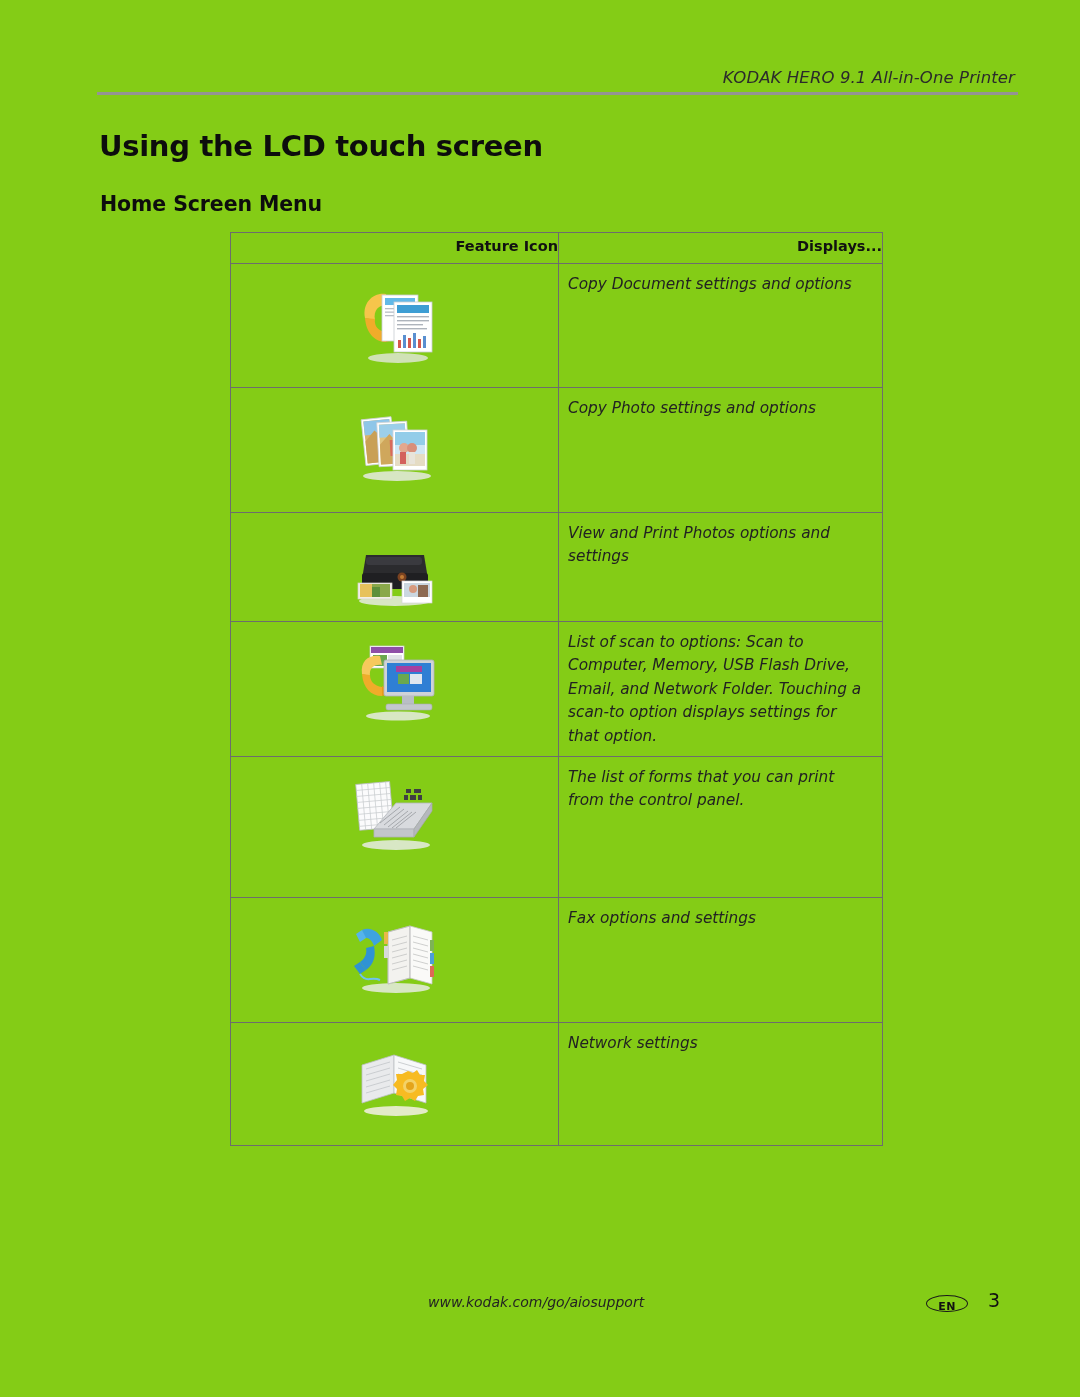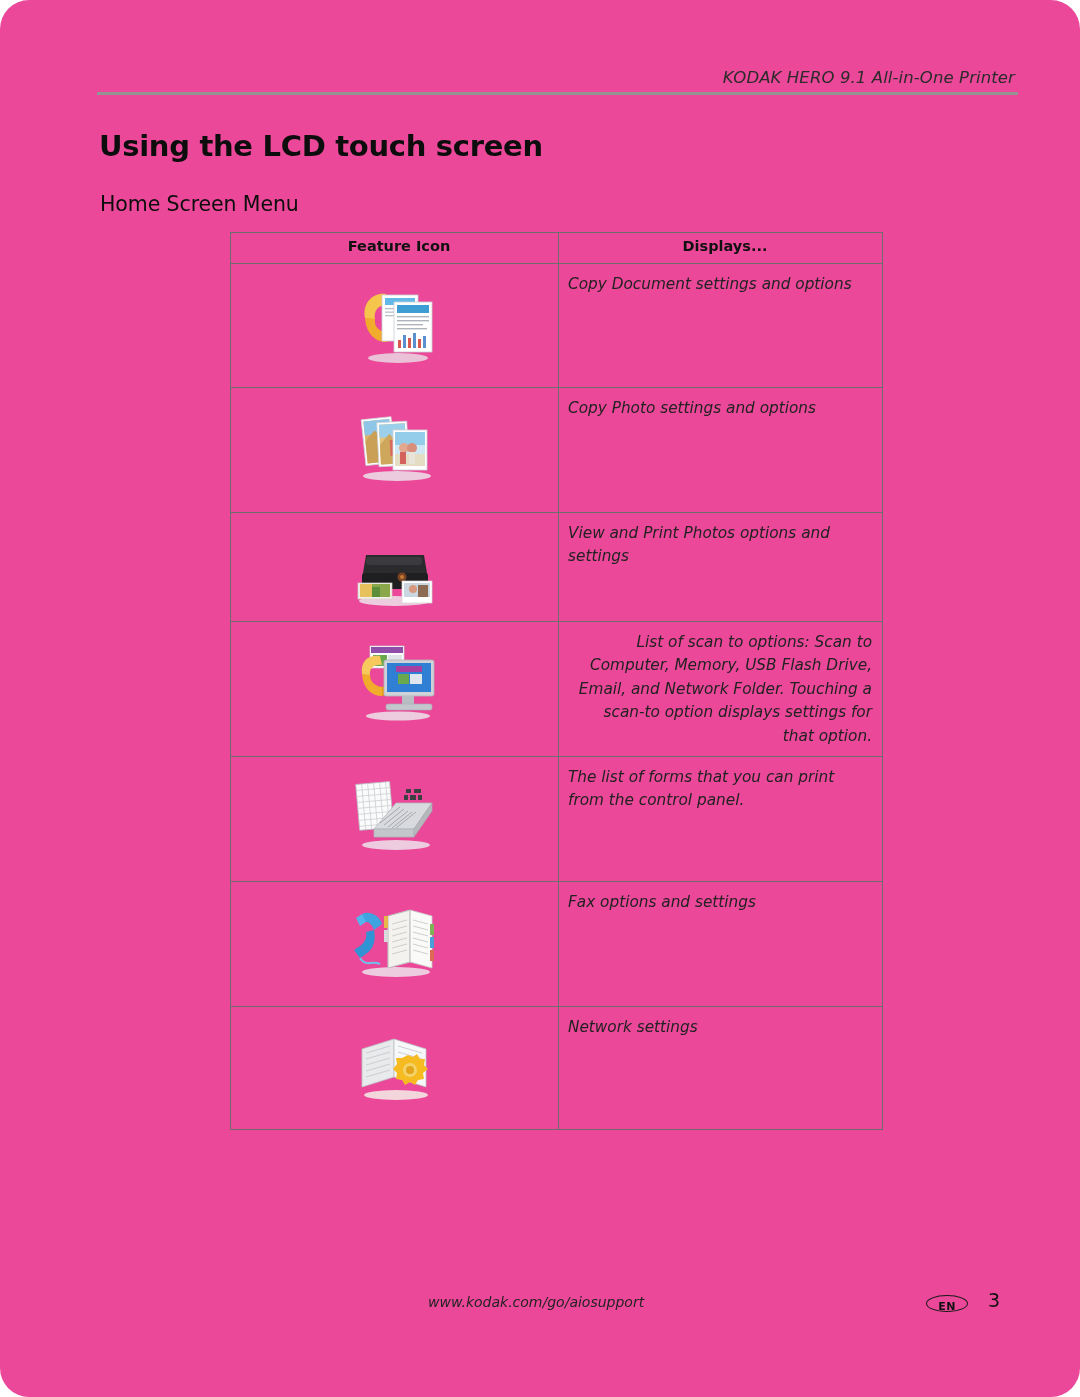--- a/index.html
+++ b/index.html
@@ -12,22 +12,21 @@
     height: 1397px;
     position: relative;
     font-family: "Liberation Sans", sans-serif;
     color: #1a1a1a;
     overflow: hidden;
   }
 
   .page {
     position: absolute;
     inset: 0;
-    background: #ec4899;
-    border-radius: 29px;
+    background: #84cc16;
   }
 
   
   .page-header {
     position: absolute;
     left: 97px;
     top: 68px;
     width: 920px;
     text-align: right;
   }
@@ -58,21 +57,21 @@
     font-weight: bold;
     font-size: 29px;
     letter-spacing: -0.3px;
     color: #0d0d0d;
   }
   .doc-subtitle {
     position: absolute;
     left: 100px;
     top: 192px;
     font-family: "DejaVu Sans", sans-serif;
-    font-weight: normal;
+    font-weight: bold;
     font-size: 20.5px;
     letter-spacing: -0.1px;
     color: #0d0d0d;
   }
 
   
   .feature-table {
     position: absolute;
     left: 230px;
     top: 232px;
@@ -84,21 +83,21 @@
     border: 1px solid #6d6d6d;
     padding: 0;
     vertical-align: top;
   }
   .col-icon { width: 328px; }
   .col-desc { width: 324px; }
 
   .feature-table thead th {
     border-bottom: 1px solid #6d6d6d;
     height: 30px;
-    text-align: center;
+    text-align: right;
   }
   .hdr-cell {
     font-family: "DejaVu Sans", sans-serif;
     font-weight: bold;
     font-size: 14.5px;
     color: #111;
     padding: 5px 0 4px 9px;
   }
   .hdr-divider {
     position: absolute;
@@ -124,22 +123,22 @@
   .icon-wrap {
     width: 110px;
     height: 100px;
     margin: 8px auto 0 auto;
     position: relative;
   }
 
   .row-copydoc   { height: 124px; }
   .row-copyphoto { height: 125px; }
   .row-viewprint { height: 94px; margin-left: 32px; }
-  .row-scan      { height: 125px; text-align: right; }
-  .row-forms     { height: 125px; padding-left: 30px; }
+  .row-scan      { height: 125px; }
+  .row-forms     { height: 141px; padding-left: 30px; }
   .row-fax       { height: 125px; }
   .row-network   { height: 123px; }
 
   
   .icon-svg { display: block; width: 110px; height: 100px; }
 
   
   .footer-url {
     position: absolute;
     left: 428px;

